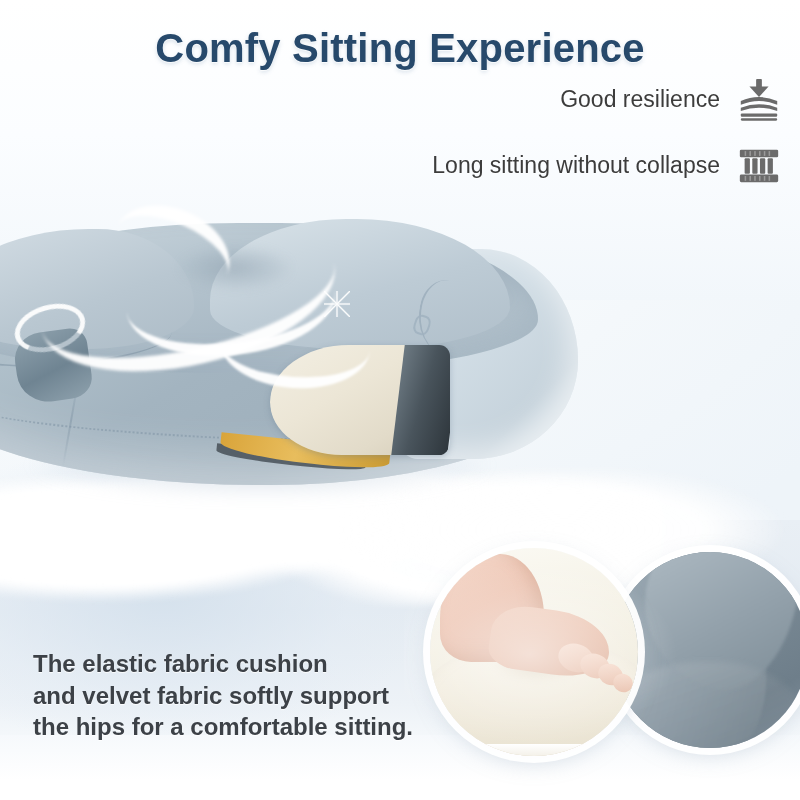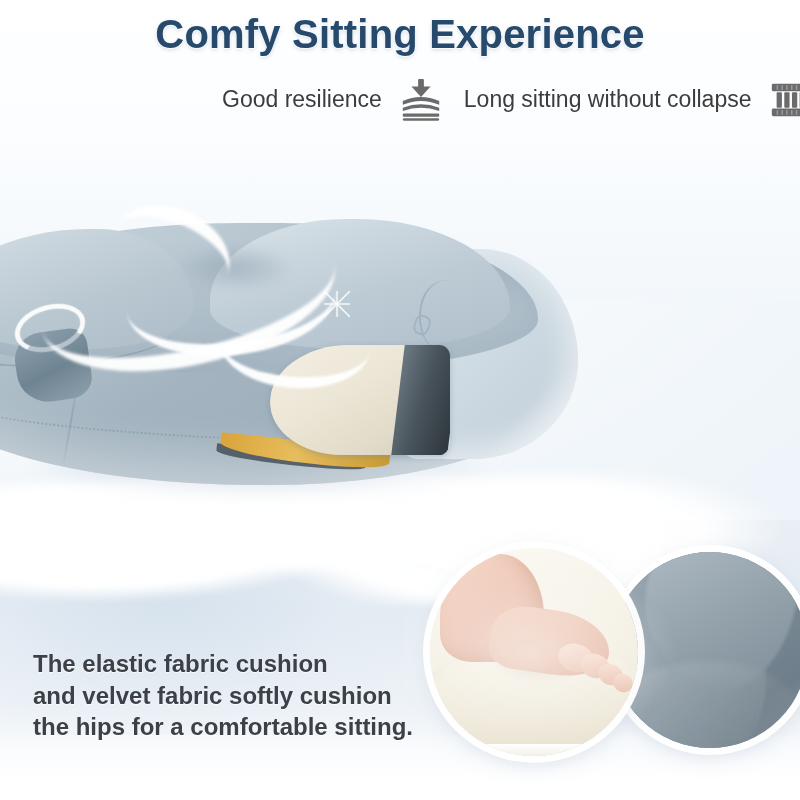--- a/index.html
+++ b/index.html
@@ -41,32 +41,32 @@
     filter:blur(3px);
   }
   .cloud2{
     position:absolute;left:330px;top:470px;width:520px;height:120px;
     background:radial-gradient(55% 70% at 45% 50%, #ffffff 0%, rgba(255,255,255,.92) 50%, rgba(255,255,255,0) 78%);
     filter:blur(4px);
   }
 
   
   .title{
-    position:absolute;left:0;top:12px;width:800px;
+    position:absolute;left:0;top:26px;width:800px;
     text-align:center;box-sizing:border-box;
     font-size:40px;font-weight:bold;letter-spacing:.2px;
     color:#27496b;
     text-shadow:0 1px 1px rgba(255,255,255,.85), 0 2px 4px rgba(120,150,180,.30);
     white-space:nowrap;
   }
 
   
   .features{
     position:absolute;right:18px;top:76px;width:560px;
-    display:flex;flex-direction:row;gap:20px;align-items:center;
+    display:flex;flex-direction:column;gap:20px;align-items:center;
   }
   .feature-row{display:flex;align-items:center;justify-content:flex-end;gap:16px;width:100%;}
   .feature-label{
     font-size:23px;color:#3c3c3c;font-weight:400;white-space:nowrap;
     text-shadow:0 1px 1px rgba(255,255,255,.8);
   }
   .feature-icon{width:46px;height:46px;flex:0 0 46px;display:block;}
 
   
   .cushion-scene{position:absolute;left:-80px;top:215px;width:700px;height:320px;}
@@ -354,21 +354,21 @@
 
     <div class="swoosh sw1"></div>
     <div class="swoosh sw2"></div>
     <div class="swoosh sw3"></div>
     <div class="swoosh sw4"></div>
     <div class="sparkle"></div>
   </div>
 
   <div class="caption">
     <div>The elastic fabric cushion</div>
-    <div>and velvet fabric softly cushion</div>
+    <div>and velvet fabric softly support</div>
     <div>the hips for a comfortable sitting.</div>
   </div>
 
   <div class="inset inset-fabric">
     <div class="fab-fold1"></div>
     <div class="fab-fold2"></div>
     <div class="fab-fold3"></div>
   </div>
 
   <div class="inset inset-foam">

